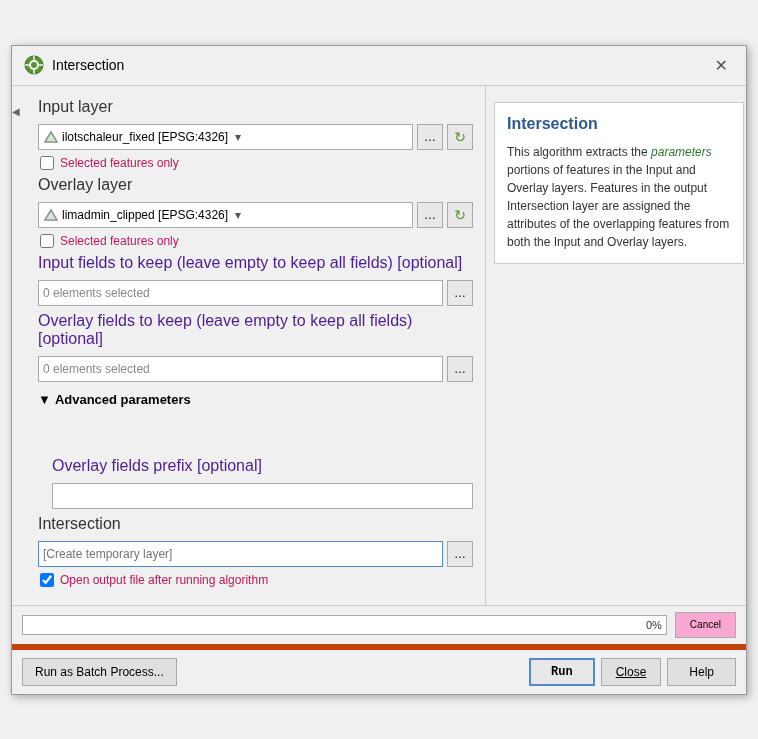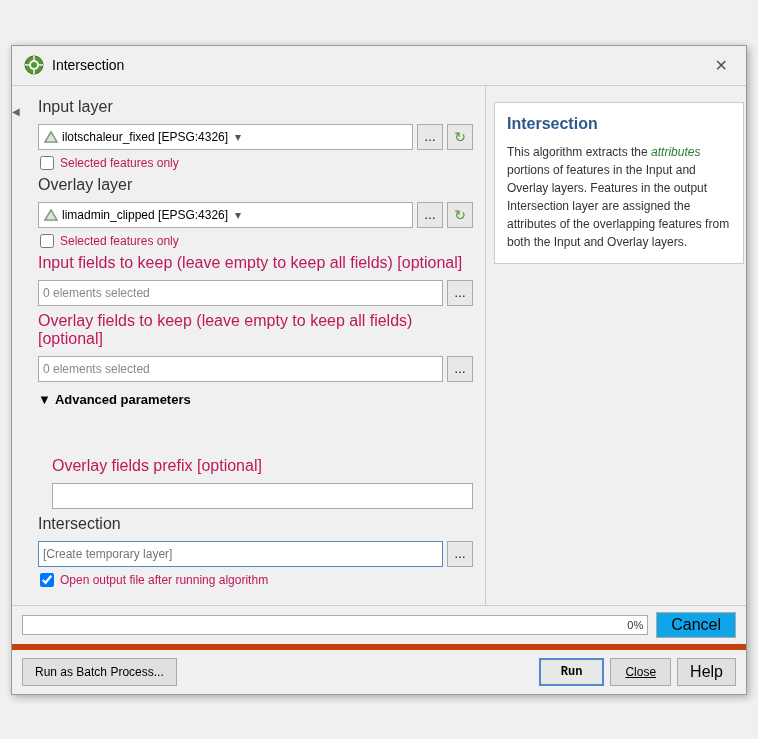--- a/index.html
+++ b/index.html
@@ -114,21 +114,21 @@
       font-size: 12px;
       color: #333;
       line-height: 1.5;
     }
     .field-label {
       font-size: 16px;
       color: #333;
       margin-bottom: 2px;
     }
     .field-label.optional {
-      color: #be185d;
+      color: #4c1d95;
     }
     .input-row {
       display: flex;
       align-items: center;
       gap: 4px;
     }
     .combo-wrapper {
       flex: 1;
       height: 26px;
       border: 1px solid #aaa;
@@ -225,23 +225,23 @@
       right: 4px;
       top: 50%;
       transform: translateY(-50%);
       font-size: 11px;
       color: #333;
     }
     .cancel-btn {
       height: 26px;
       padding: 0 14px;
       border: 1px solid #aaa;
-      background: #0ea5e9;
-      cursor: pointer;
-      font-size: 16px;
+      background: #f9a8d4;
+      cursor: pointer;
+      font-size: 10px;
     }
     .action-bar {
       border-top: 6px solid #c2410c;
       padding: 8px 10px;
       display: flex;
       align-items: center;
       justify-content: space-between;
     }
     .batch-btn {
       height: 28px;
@@ -269,25 +269,25 @@
       height: 28px;
       padding: 0 14px;
       border: 1px solid #aaa;
       background: #e0e0e0;
       cursor: pointer;
       font-size: 12px;
       text-decoration: underline;
     }
     .help-btn {
       height: 28px;
-      padding: 0 12px;
+      padding: 0 21px;
       border: 1px solid #aaa;
       background: #e0e0e0;
       cursor: pointer;
-      font-size: 16px;
+      font-size: 12px;
     }
   </style>
 </head>
 <body>
 
 <div class="dialog">
 
   <div class="title-bar">
     <div class="title-bar-left">
 
@@ -386,21 +386,21 @@
         <label for="cb-open">Open output file after running algorithm</label>
       </div>
 
       <div style="flex:1;"></div>
     </div>
 
     <div style="display:flex;flex-direction:column;width:260px;padding:8px 0;">
       <div class="right-panel">
         <h3>Intersection</h3>
         <p>
-          <span>This algorithm extracts the </span><span style="color:#2d7a2d;font-style:italic;">attributes</span><span> portions of features in the Input and Overlay layers. Features in the output Intersection layer are assigned the attributes of the overlapping features from both the Input and Overlay layers.</span>
+          <span>This algorithm extracts the </span><span style="color:#2d7a2d;font-style:italic;">parameters</span><span> portions of features in the Input and Overlay layers. Features in the output Intersection layer are assigned the attributes of the overlapping features from both the Input and Overlay layers.</span>
         </p>
       </div>
     </div>
   </div>
 
   <div class="bottom-bar">
     <div class="progress-bar-container">
       <span class="progress-label">0%</span>
     </div>
     <button class="cancel-btn">Cancel</button>

